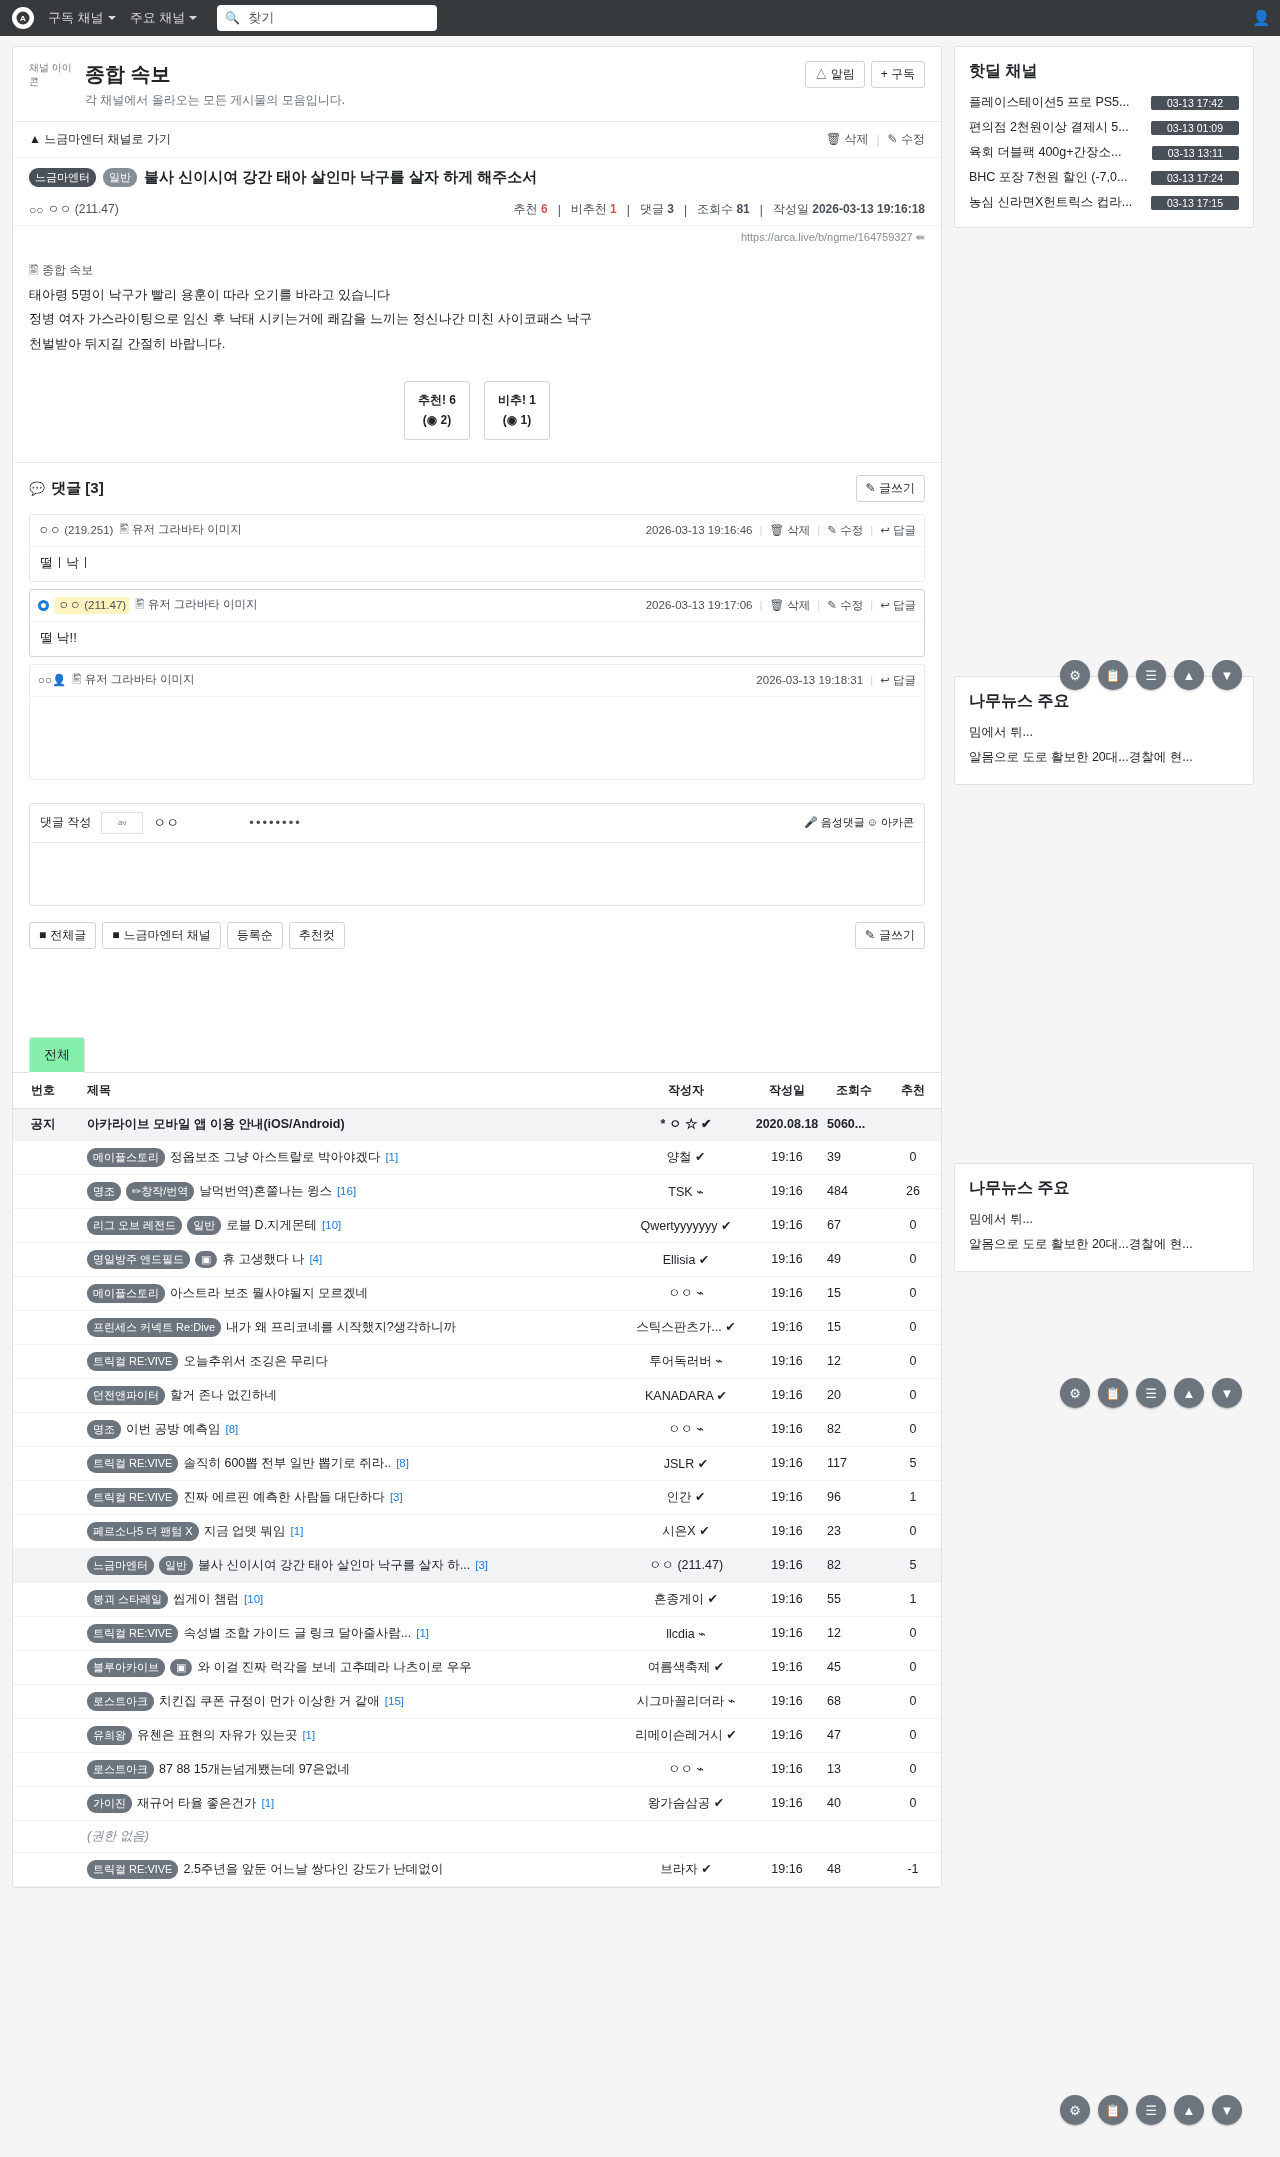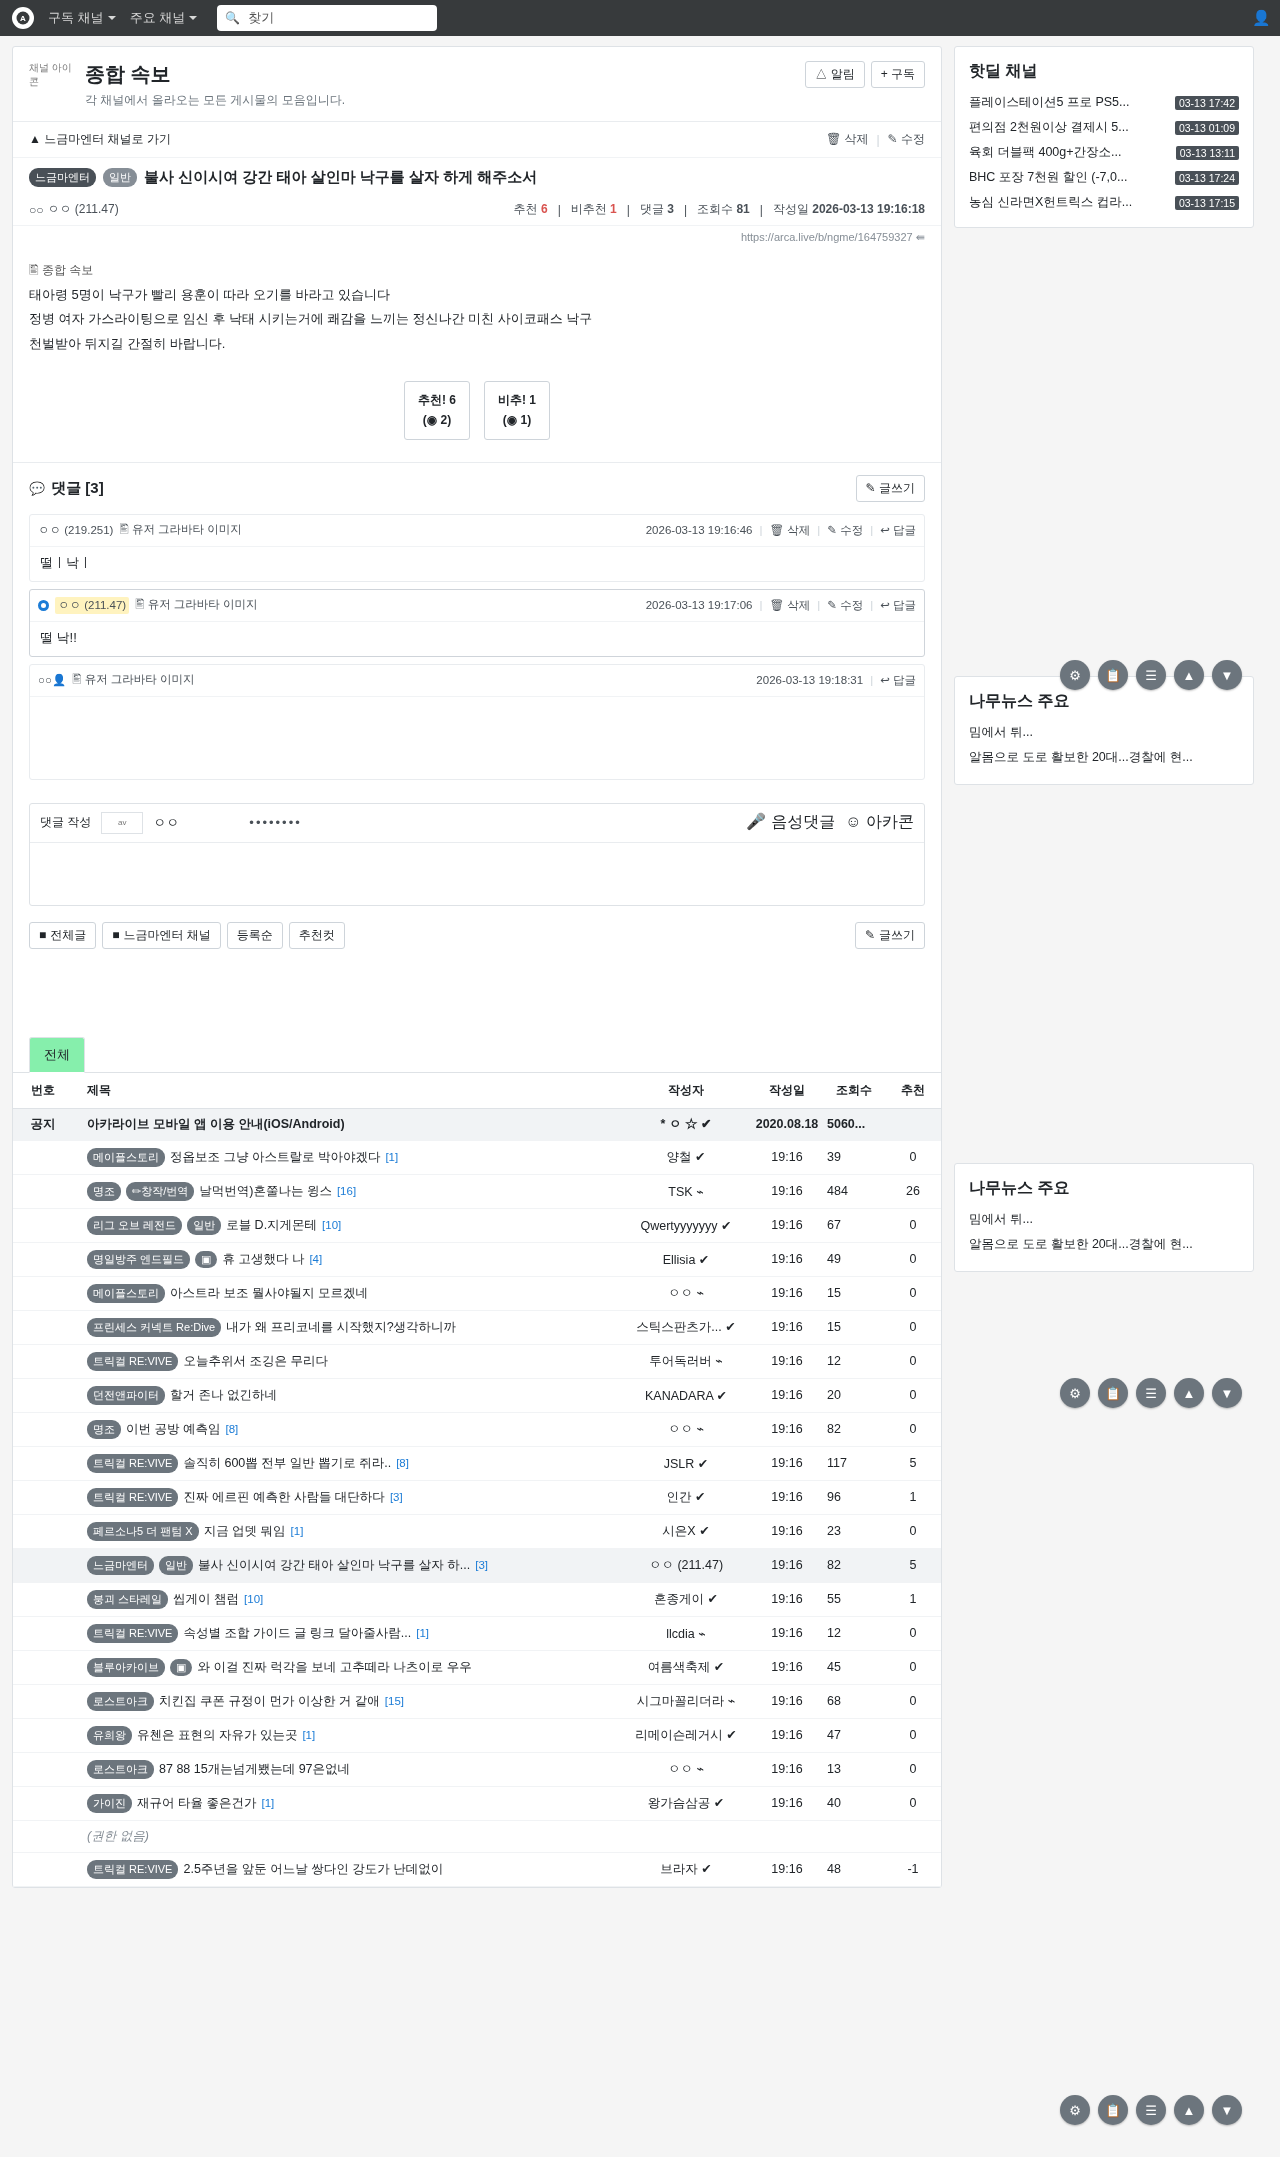--- a/index.html
+++ b/index.html
@@ -99,21 +99,21 @@
   .cmt-text { padding:7px 10px 9px 10px; font-size:13px;}
   .cmt.selected { border-color:#cfd4da; }
   .cmt-dot { width:11px;height:11px;border-radius:50%;border:3px solid #1c7cd6; background:#fff;}
   .cmt-empty { height:82px;}
 
   .cmt-form { margin:10px 16px 4px 16px; border:1px solid #dee2e6; border-radius:3px;}
   .cmt-form-top { display:flex; align-items:center; gap:10px; padding:8px 10px; border-bottom:1px solid #e9ecef;}
   .cmt-form-top .lbl { font-size:12px; color:#212529;}
   .avatar-broken { width:42px;height:22px;border:1px solid #dee2e6;font-size:8px;color:#777;display:flex;align-items:center;justify-content:center;overflow:hidden;}
   .pw-dots { letter-spacing:2px; font-size:13px; color:#495057; margin-left:60px;}
-  .cmt-form-top .rr { margin-left:auto; display:flex; gap:10px; font-size:16px; color:#212529;}
+  .cmt-form-top .rr { margin-left:auto; display:flex; gap:2px; font-size:11px; color:#212529;}
   .cmt-textarea { height:62px; }
 
   .list-filter { display:flex; align-items:center; gap:6px; padding:12px 16px 10px 16px;}
   .list-filter .btn { display:flex; align-items:center; gap:4px;}
   .list-filter .right { margin-left:auto;}
 
   .spacer-ad { height:78px;}
 
   
   .tabbar { padding:0 16px; border-bottom:1px solid #dee2e6; display:flex;}
@@ -138,21 +138,21 @@
   .title-cell { display:flex; align-items:center; gap:5px; flex-wrap:nowrap;}
   .cnt { color:#1c7cd6; font-size:11.5px;}
   .vr { color:#868e96; font-style:italic;}
 
   
   .side-card { background:#fff; border:1px solid #dee2e6; border-radius:3px; }
   .side-card h3 { font-size:16px; margin:0; padding:14px 14px 8px 14px; font-weight:bold;}
   .hot-list { padding:0 10px 12px 10px;}
   .hot-item { display:flex; align-items:center; gap:6px; font-size:12.5px; padding:4px 4px;}
   .hot-item .t { white-space:nowrap; overflow:hidden; text-overflow:ellipsis; flex:1;}
-  .hot-item .time { background:#495057; color:#fff; font-size:10.5px; border-radius:2px; padding:1px 4px; white-space:nowrap;}
+  .hot-item .time { background:#495057; color:#fff; font-size:10.5px; border-radius:2px; padding:1px 16px; white-space:nowrap;}
   .news-list { padding:0 14px 14px 14px; font-size:12.5px; line-height:2.0;}
   .news-item { white-space:nowrap; overflow:hidden; text-overflow:ellipsis;}
   .side-gap { height:420px; }
 
   
   .fab-group { position:absolute; display:flex; gap:8px; }
   .fab {
     width:30px;height:30px;border-radius:50%;background:#6c757d;color:#fff;
     display:flex;align-items:center;justify-content:center;font-size:13px;
     box-shadow:0 1px 2px rgba(0,0,0,.25);

